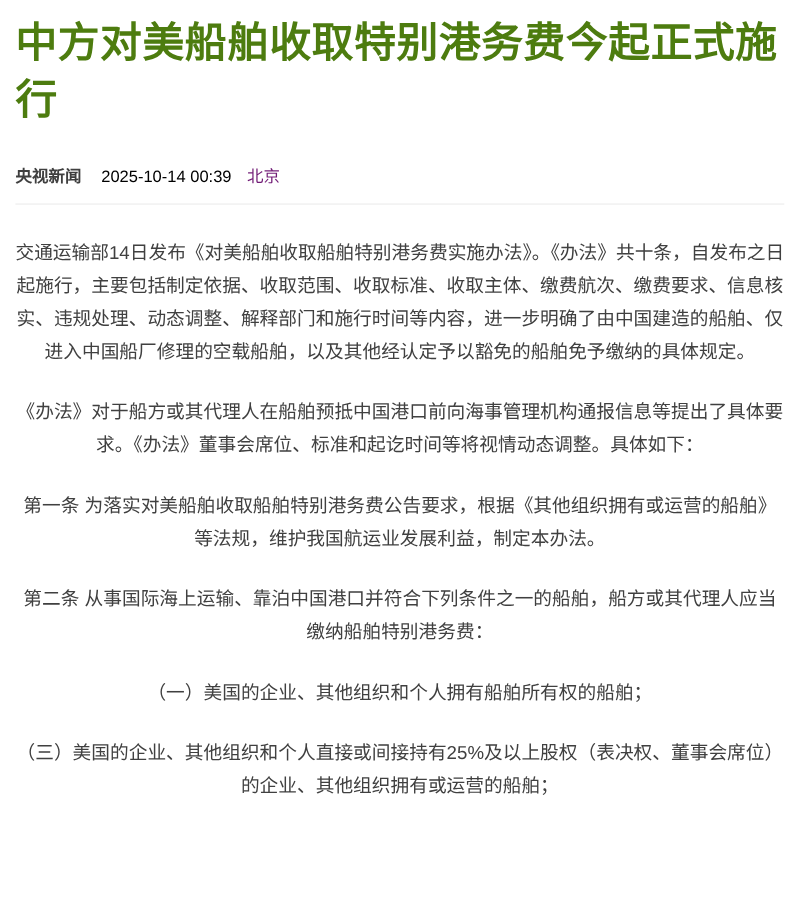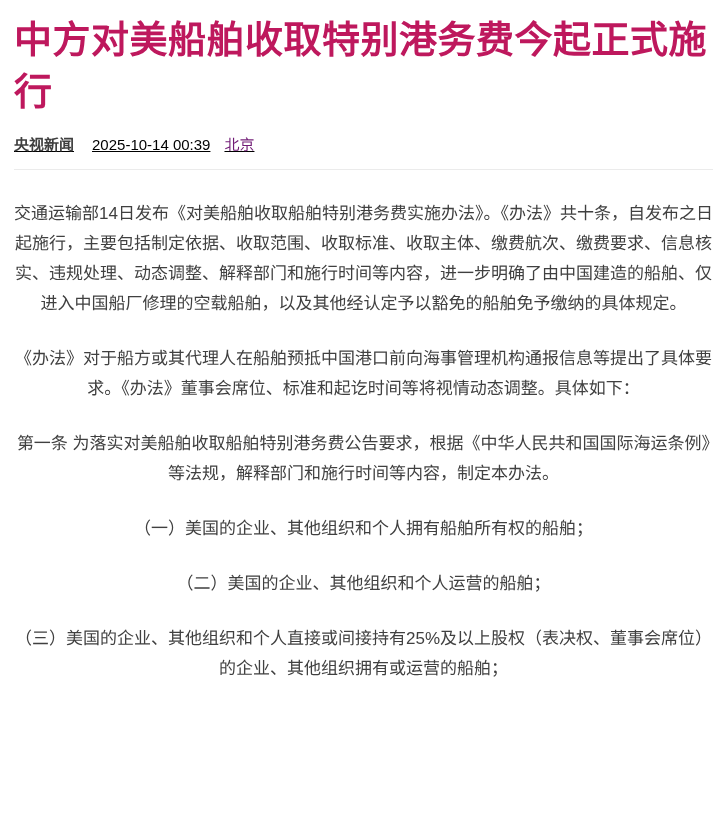--- a/index.html
+++ b/index.html
@@ -14,30 +14,29 @@
     background: #ffffff;
     box-sizing: border-box;
     padding: 0 14px;
     overflow: hidden;
   }
   .article-title {
     margin: 14px 0 0 0;
     font-size: 38px;
     line-height: 52px;
     font-weight: 700;
-    color: #be185d;
+    color: #4d7c0f;
     letter-spacing: 0.5px;
   }
   .byline {
-    margin-top: 17px;
+    margin-top: 33px;
     display: flex;
     align-items: flex-end;
     font-size: 15px;
     line-height: 20px;
-    text-decoration: underline;
   }
   .byline-source {
     color: #3f3f3f;
     font-weight: 700;
     margin-right: 18px;
   }
   .byline-datetime {
     color: #000000;
     margin-right: 14px;
   }
@@ -72,20 +71,20 @@
     <span class="byline-source">央视新闻</span>
     <span class="byline-datetime">2025-10-14 00:39</span>
     <span class="byline-location">北京</span>
   </div>
 
   <hr class="divider">
 
   <div class="article-body">
     <p>交通运输部14日发布《对美船舶收取船舶特别港务费实施办法》。《办法》共十条，自发布之日起施行，主要包括制定依据、收取范围、收取标准、收取主体、缴费航次、缴费要求、信息核实、违规处理、动态调整、解释部门和施行时间等内容，进一步明确了由中国建造的船舶、仅进入中国船厂修理的空载船舶，以及其他经认定予以豁免的船舶免予缴纳的具体规定。</p>
     <p>《办法》对于船方或其代理人在船舶预抵中国港口前向海事管理机构通报信息等提出了具体要求。《办法》董事会席位、标准和起讫时间等将视情动态调整。具体如下：</p>
-    <p>第一条 为落实对美船舶收取船舶特别港务费公告要求，根据《中华人民共和国国际海运条例》等法规，解释部门和施行时间等内容，制定本办法。</p>
+    <p>第一条 为落实对美船舶收取船舶特别港务费公告要求，根据《其他组织拥有或运营的船舶》等法规，维护我国航运业发展利益，制定本办法。</p>
+    <p>第二条 从事国际海上运输、靠泊中国港口并符合下列条件之一的船舶，船方或其代理人应当缴纳船舶特别港务费：</p>
     <p>（一）美国的企业、其他组织和个人拥有船舶所有权的船舶；</p>
-    <p>（二）美国的企业、其他组织和个人运营的船舶；</p>
     <p>（三）美国的企业、其他组织和个人直接或间接持有25%及以上股权（表决权、董事会席位）的企业、其他组织拥有或运营的船舶；</p>
 
   </div>
 
 </div>
 
 </body></html>

